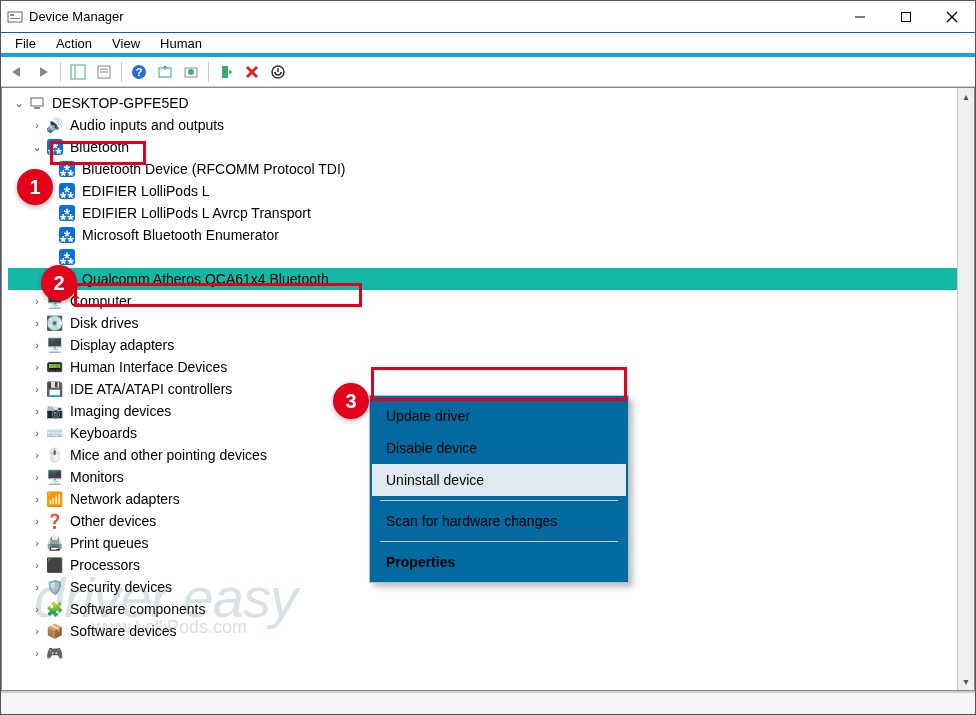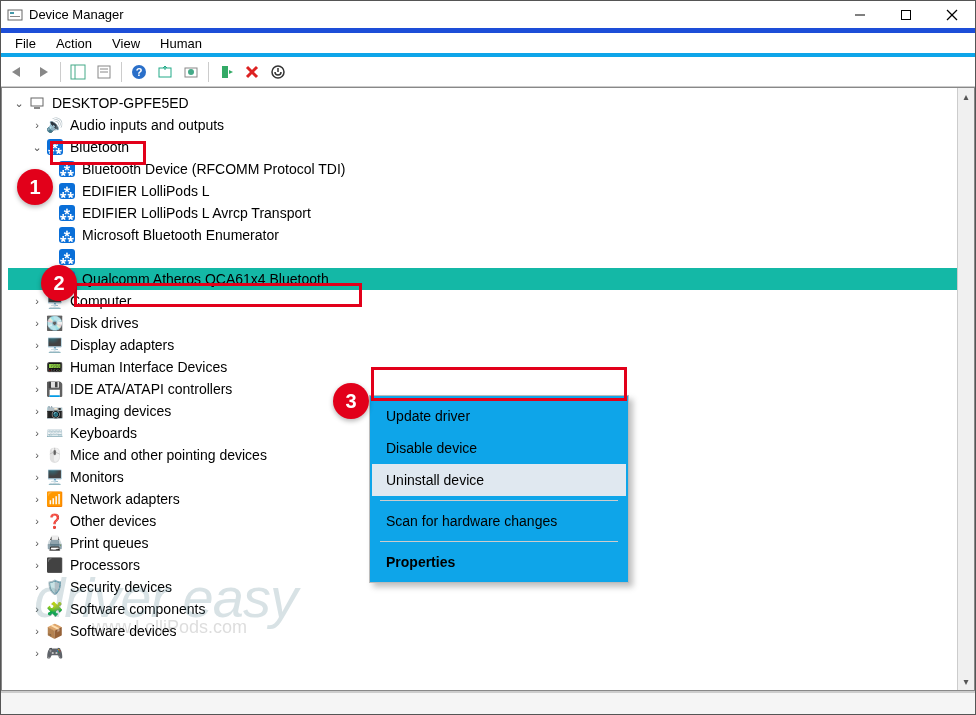--- a/index.html
+++ b/index.html
@@ -11,21 +11,21 @@
     height: 715px;
     overflow: hidden;
     border: 1px solid #555;
     position: relative;
   }
   .titlebar {
     height: 32px;
     display: flex;
     align-items: center;
     padding-left: 6px;
-    border-bottom: 5px solid #1d4ed8;
+    border-bottom: 1px solid #1d4ed8;
   }
   .titlebar .app-icon {
     width: 16px; height: 16px;
     margin-right: 6px;
     display:flex;align-items:center;justify-content:center;
   }
   .titlebar .title { font-size: 13px; color:#000; }
   .titlebar .win-controls { margin-left: auto; display: flex; }
   .win-btn {
     width: 46px; height: 32px;
@@ -123,21 +123,21 @@
   .scroll-arrow {
     width:17px;height:17px;
     display:flex;align-items:center;justify-content:center;
     font-size:10px;color:#555;
   }
   .context-menu {
     position:absolute;
     left:368px;
     top:308px;
     width:260px;
-    background:#0ea5e9;
+    background:#0369a1;
     border:1px solid #bbb;
     box-shadow:4px 4px 6px rgba(0,0,0,0.25);
     z-index:40;
     padding:4px 2px;
   }
   .ctx-item {
     height:32px;
     display:flex;align-items:center;
     padding:0 14px;
     font-size:14px;color:#000;

